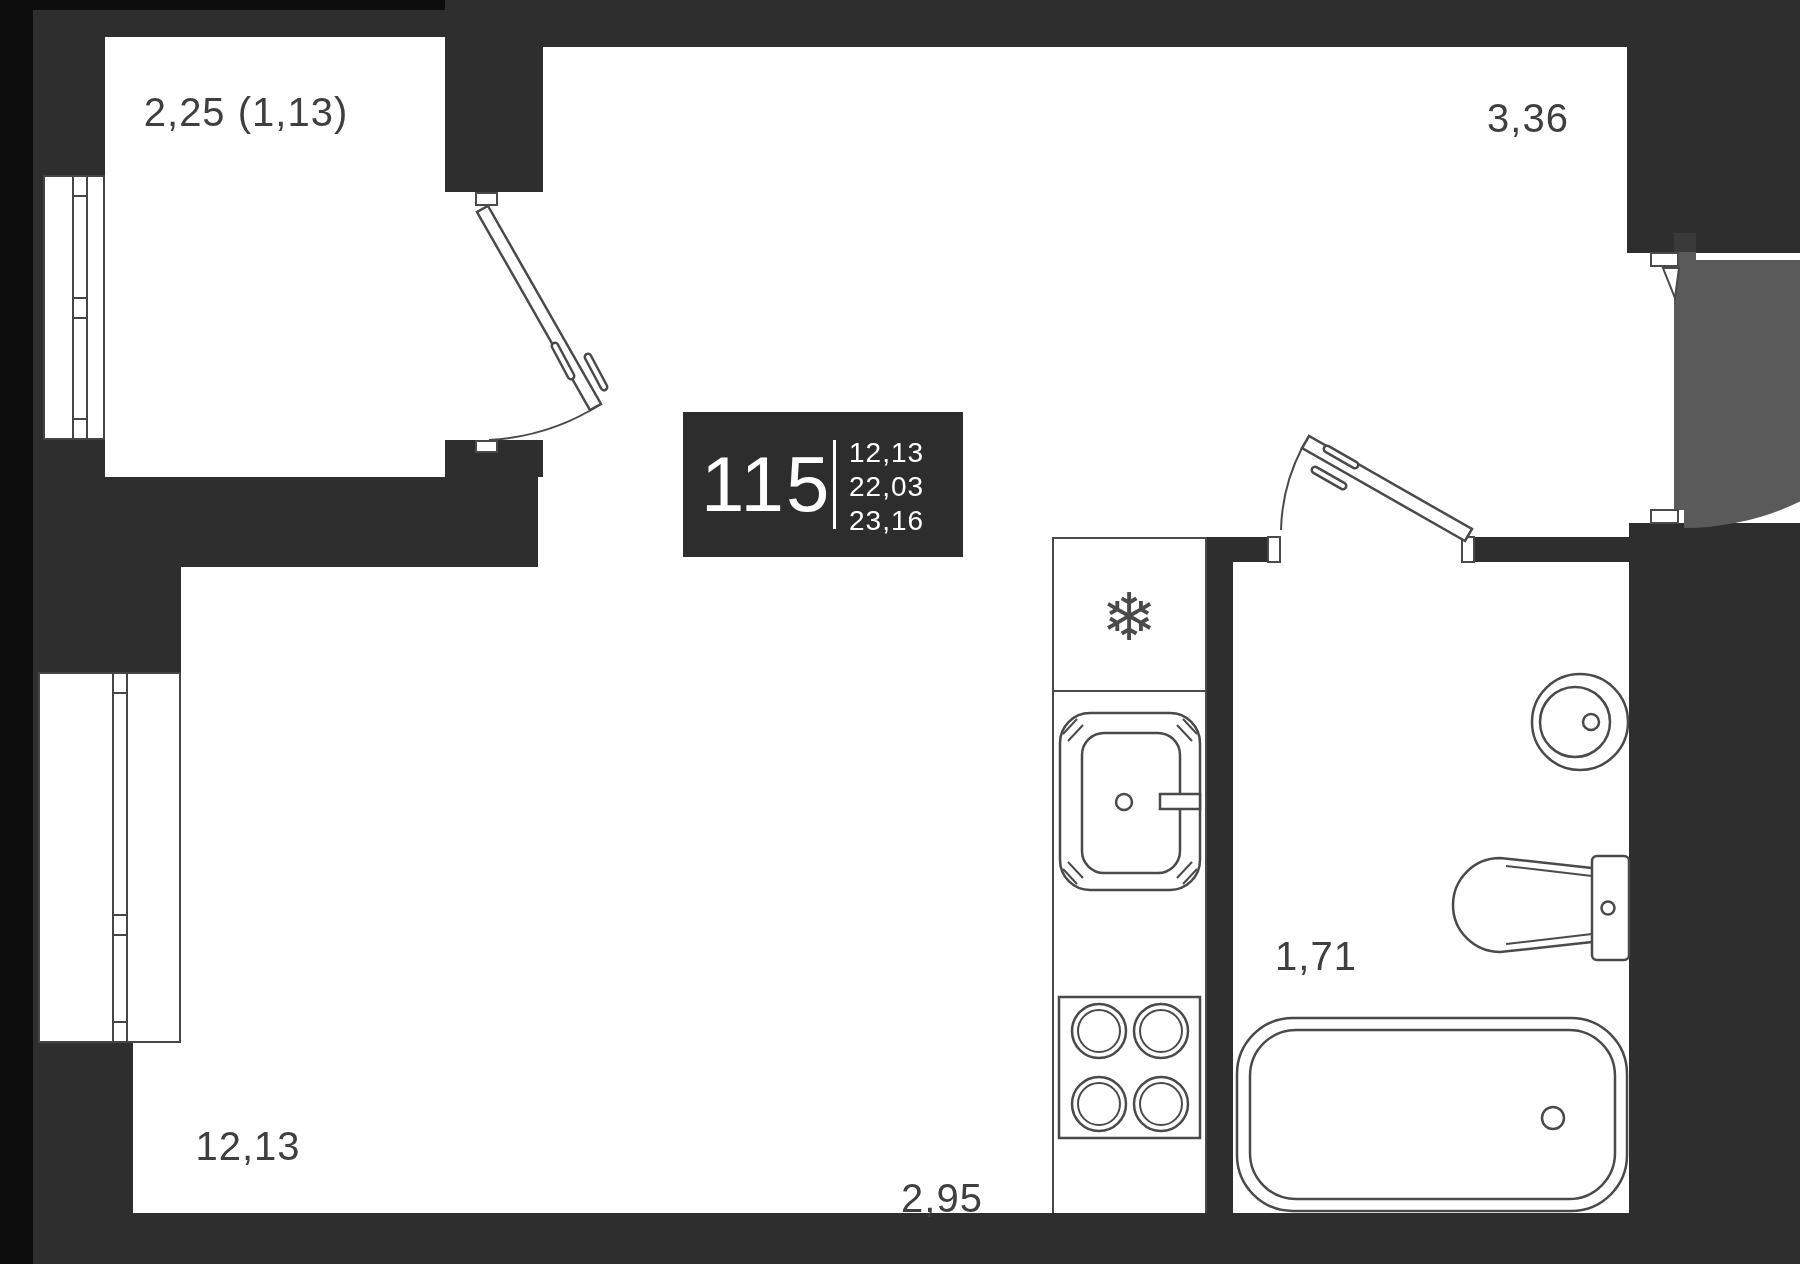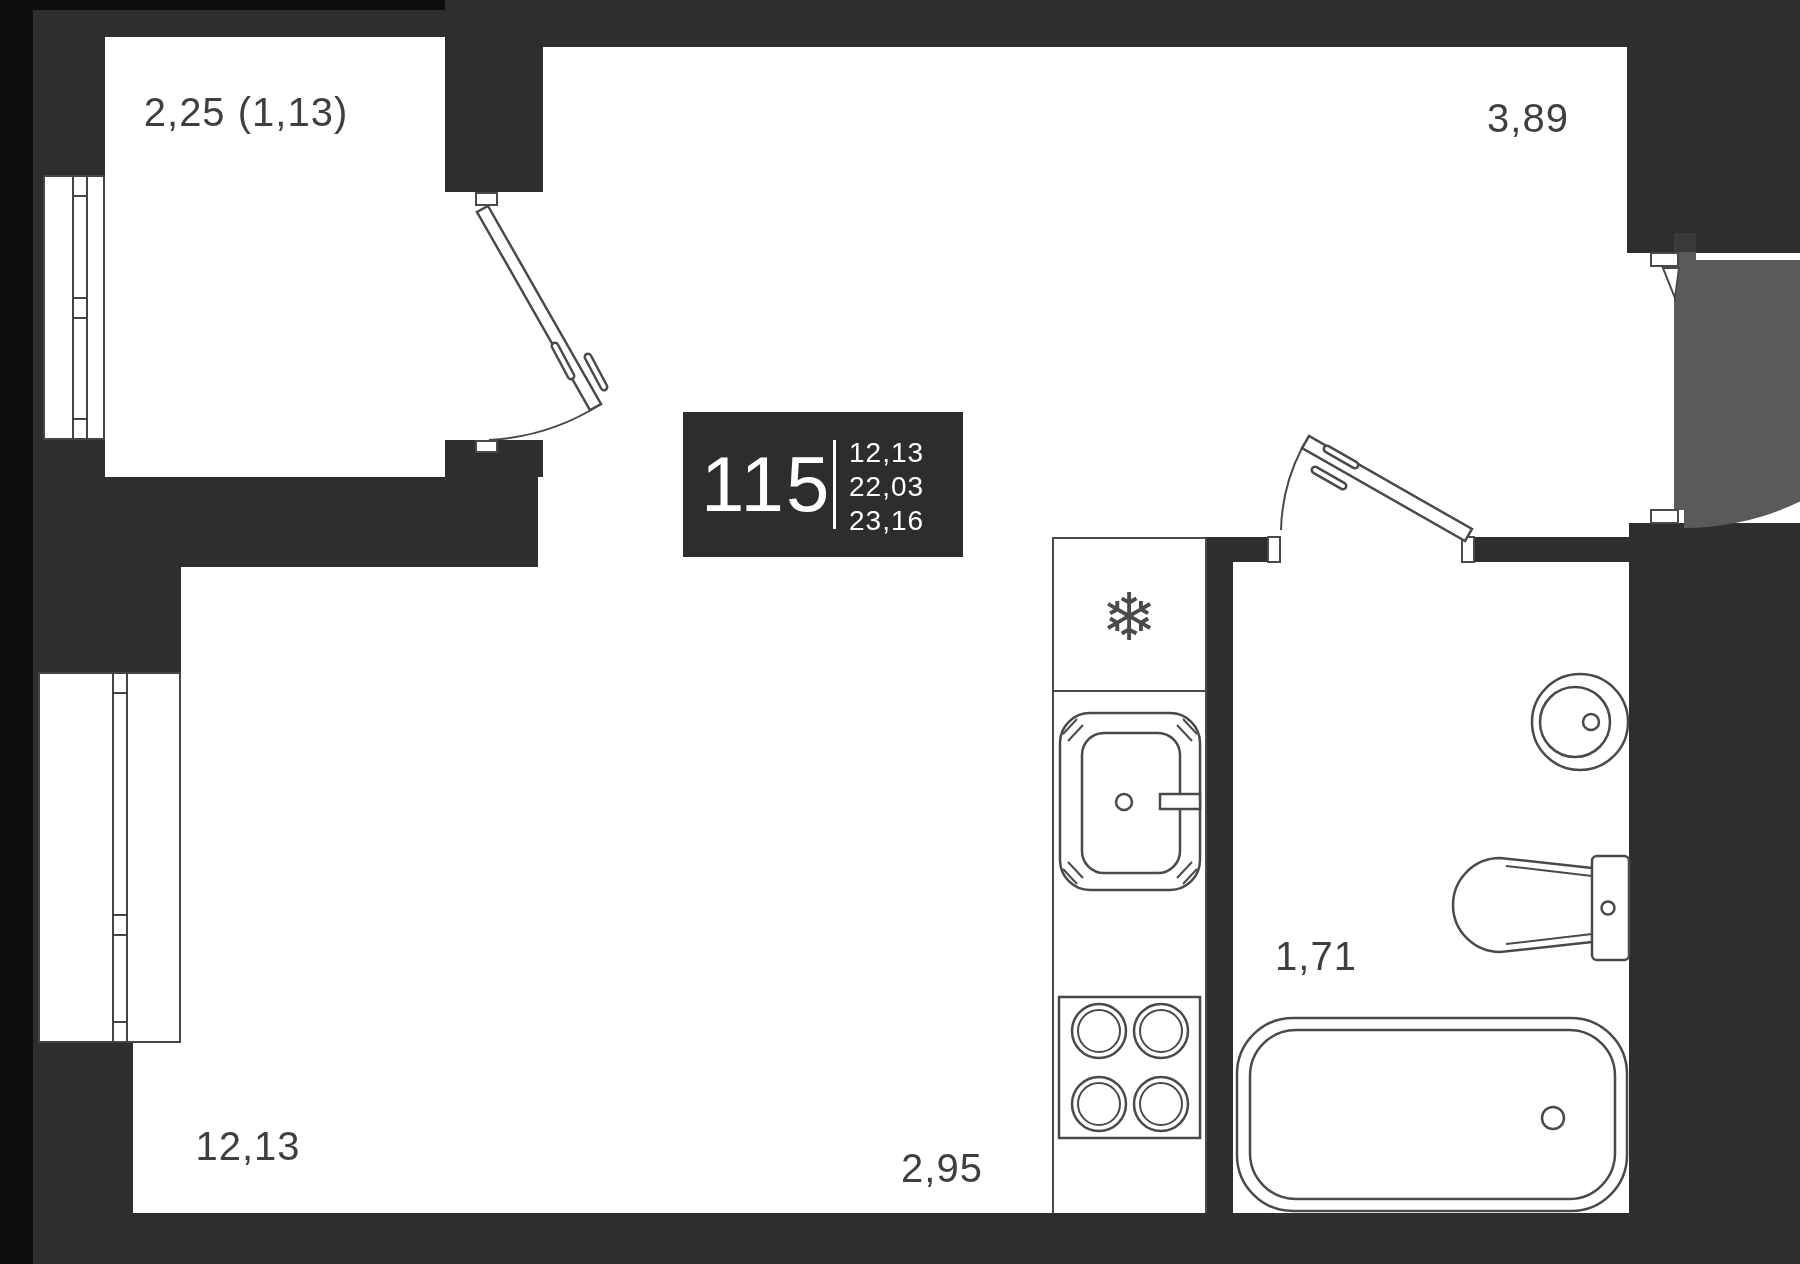--- a/index.html
+++ b/index.html
@@ -89,24 +89,24 @@
     <div class="num">115</div>
     <div class="divider"></div>
     <div class="areas">
       <div>12,13</div>
       <div>22,03</div>
       <div>23,16</div>
     </div>
   </div>
 
   <div class="dim" style="left:230px;top:90px;margin-left:16px;">2,25 (1,13)</div>
-  <div class="dim" style="left:1528px;top:96px;">3,89</div>
+  <div class="dim" style="left:1528px;top:96px;">3,36</div>
   <div class="dim" style="left:1316px;top:934px;">1,71</div>
   <div class="dim" style="left:248px;top:1124px;">12,13</div>
-  <div class="dim" style="left:942px;top:1146px;">2,95</div>
+  <div class="dim" style="left:942px;top:1176px;">2,95</div>
 
   <svg width="1800" height="1264" viewBox="0 0 1800 1264" fill="none" stroke="#4a4a4a" stroke-width="2.5">
 
     <g>
       <rect x="1237" y="1018" width="390" height="193" rx="56" ry="56" fill="#ffffff"></rect>
       <rect x="1250" y="1030" width="365" height="169" rx="46" ry="46"></rect>
       <circle cx="1553" cy="1118" r="11"></circle>
     </g>
 
     <g>

